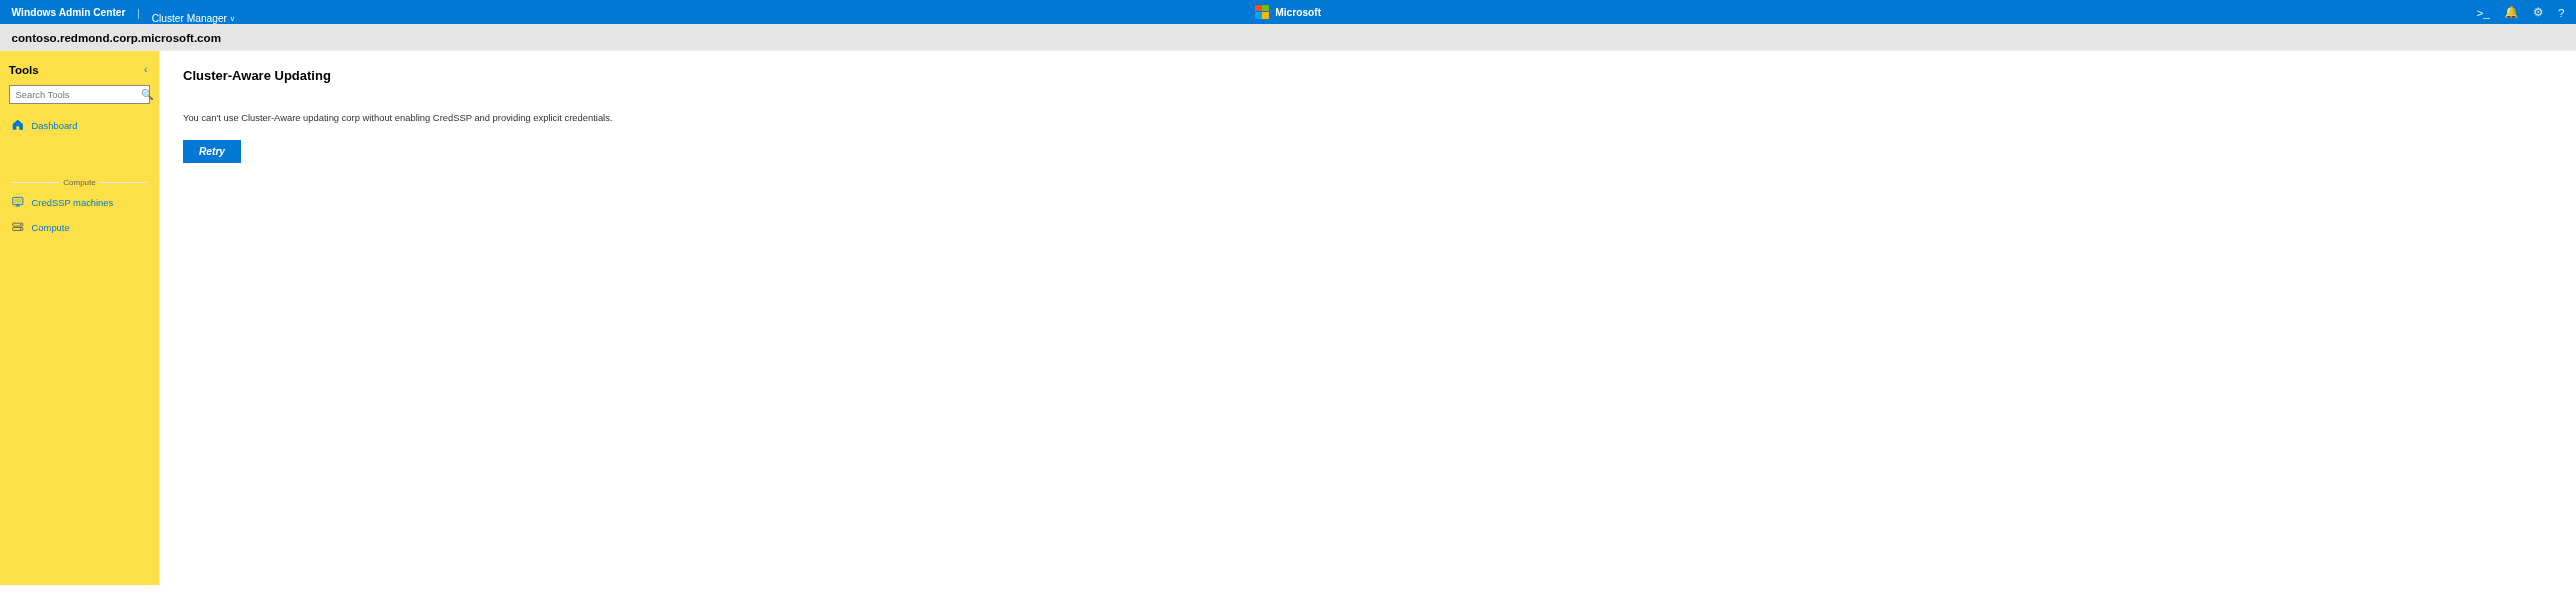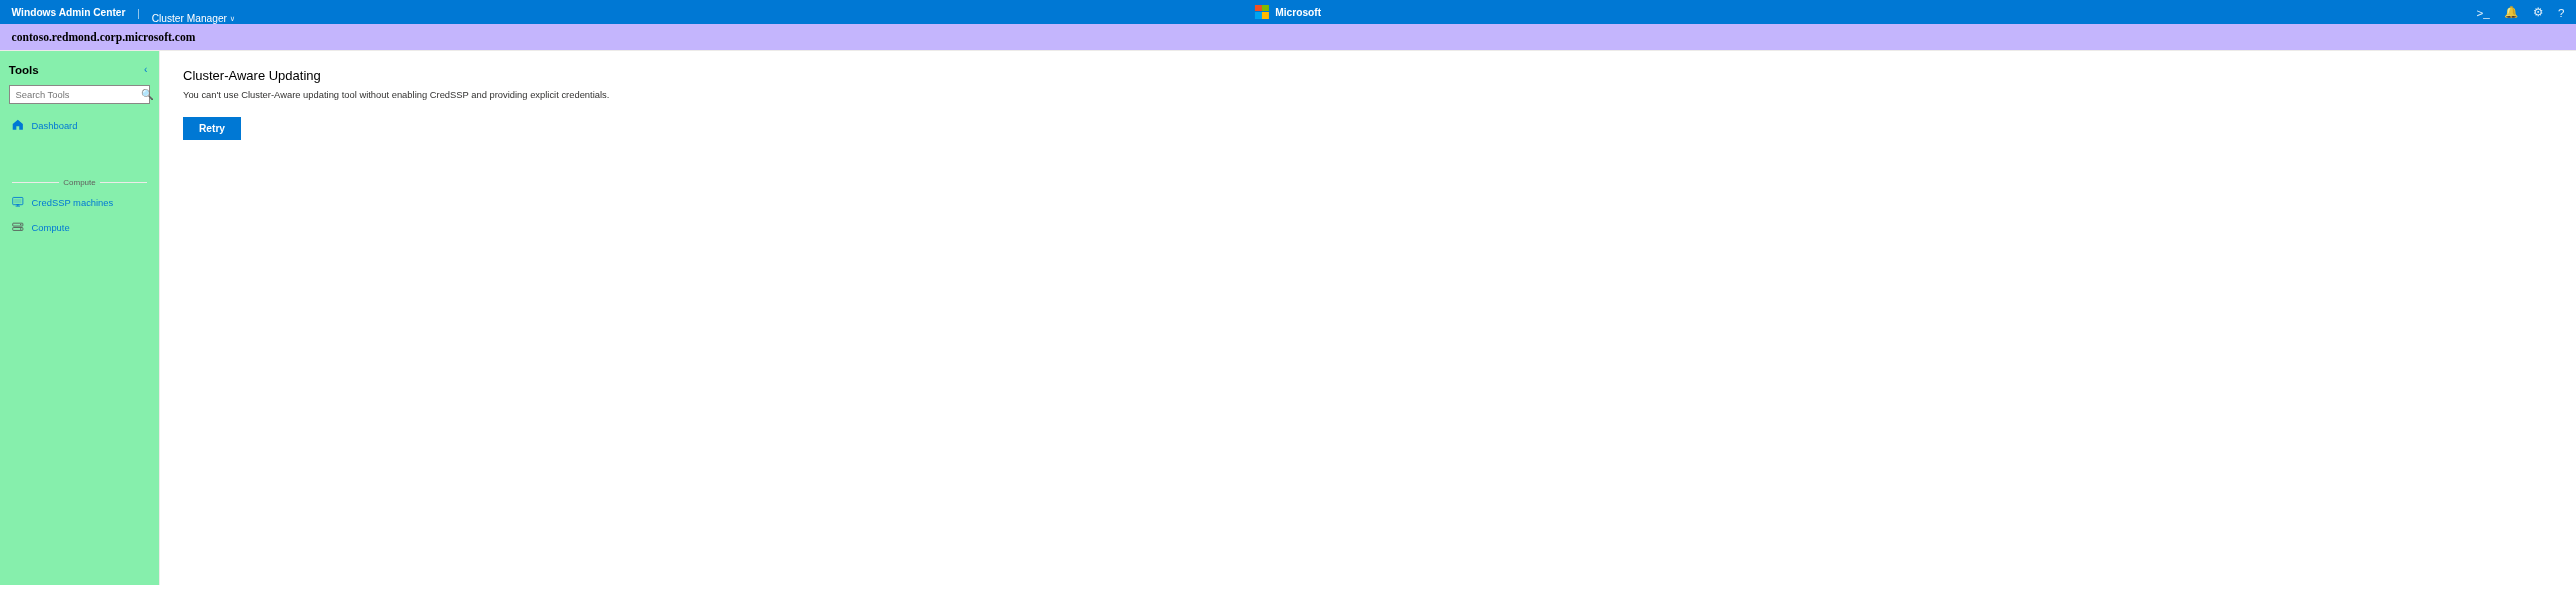--- a/index.html
+++ b/index.html
@@ -85,43 +85,42 @@
     
     .main-layout {
       display: flex;
       flex-direction: column;
       height: calc(100vh - 32px);
     }
 
     
     .hostname-bar {
       padding: 7.3px 11.6px 5.8px 11.6px;
-      background: #c4b5fd;
+      background: #e5e5e5;
       border-bottom: 0.7px solid #edebe9;
-      font-family: Liberation Serif, serif;
     }
     .hostname-text {
       font-size: 11.6px;
       font-weight: 700;
       color: #000;
     }
 
     
     .content-row {
       display: flex;
       flex: 1;
       overflow: hidden;
     }
 
     
     .sidebar {
       width: 160px;
       min-width: 160px;
       border-right: 0.7px solid #edebe9;
-      background: #86efac;
+      background: #fde047;
       display: flex;
       flex-direction: column;
       overflow-y: auto;
     }
     .sidebar-header {
       display: flex;
       align-items: center;
       justify-content: space-between;
       padding: 11.6px 8.7px 5.8px 8.7px;
     }
@@ -194,39 +193,40 @@
 
     
     .main-content {
       flex: 1;
       padding: 17.4px 23px;
       overflow-y: auto;
       background: #fff;
     }
     .page-title {
       font-size: 13px;
-      font-weight: 400;
+      font-weight: 700;
       color: #000;
-      margin-bottom: 5px;
+      margin-bottom: 28px;
     }
     .info-message {
       font-size: 9.4px;
       color: #323130;
       margin-bottom: 14.5px;
       line-height: 1.5;
     }
     .retry-btn {
       background: #0078d4;
       color: #fff;
       border: none;
       padding: 5.8px 14.5px;
       font-size: 10.2px;
       font-weight: 600;
       cursor: pointer;
       min-width: 58px;
+      font-style: italic;
     }
   </style>
 </head>
 <body>
 
 <div class="topbar">
   <div class="topbar-left">
     <span class="topbar-title">Windows Admin Center</span>
     <span class="topbar-divider">|</span>
     <div class="topbar-cluster">
@@ -304,19 +304,19 @@
             <circle cx="12" cy="11" r="1" fill="#555"></circle>
           </svg>
         </span>
         <span>Compute</span>
       </div>
 
     </div>
 
     <div class="main-content">
       <div class="page-title">Cluster-Aware Updating</div>
-      <div class="info-message">You can't use Cluster-Aware updating tool without enabling CredSSP and providing explicit credentials.</div>
+      <div class="info-message">You can't use Cluster-Aware updating corp without enabling CredSSP and providing explicit credentials.</div>
       <button class="retry-btn">Retry</button>
     </div>
 
   </div>
 </div>
 
 
 </body></html>

